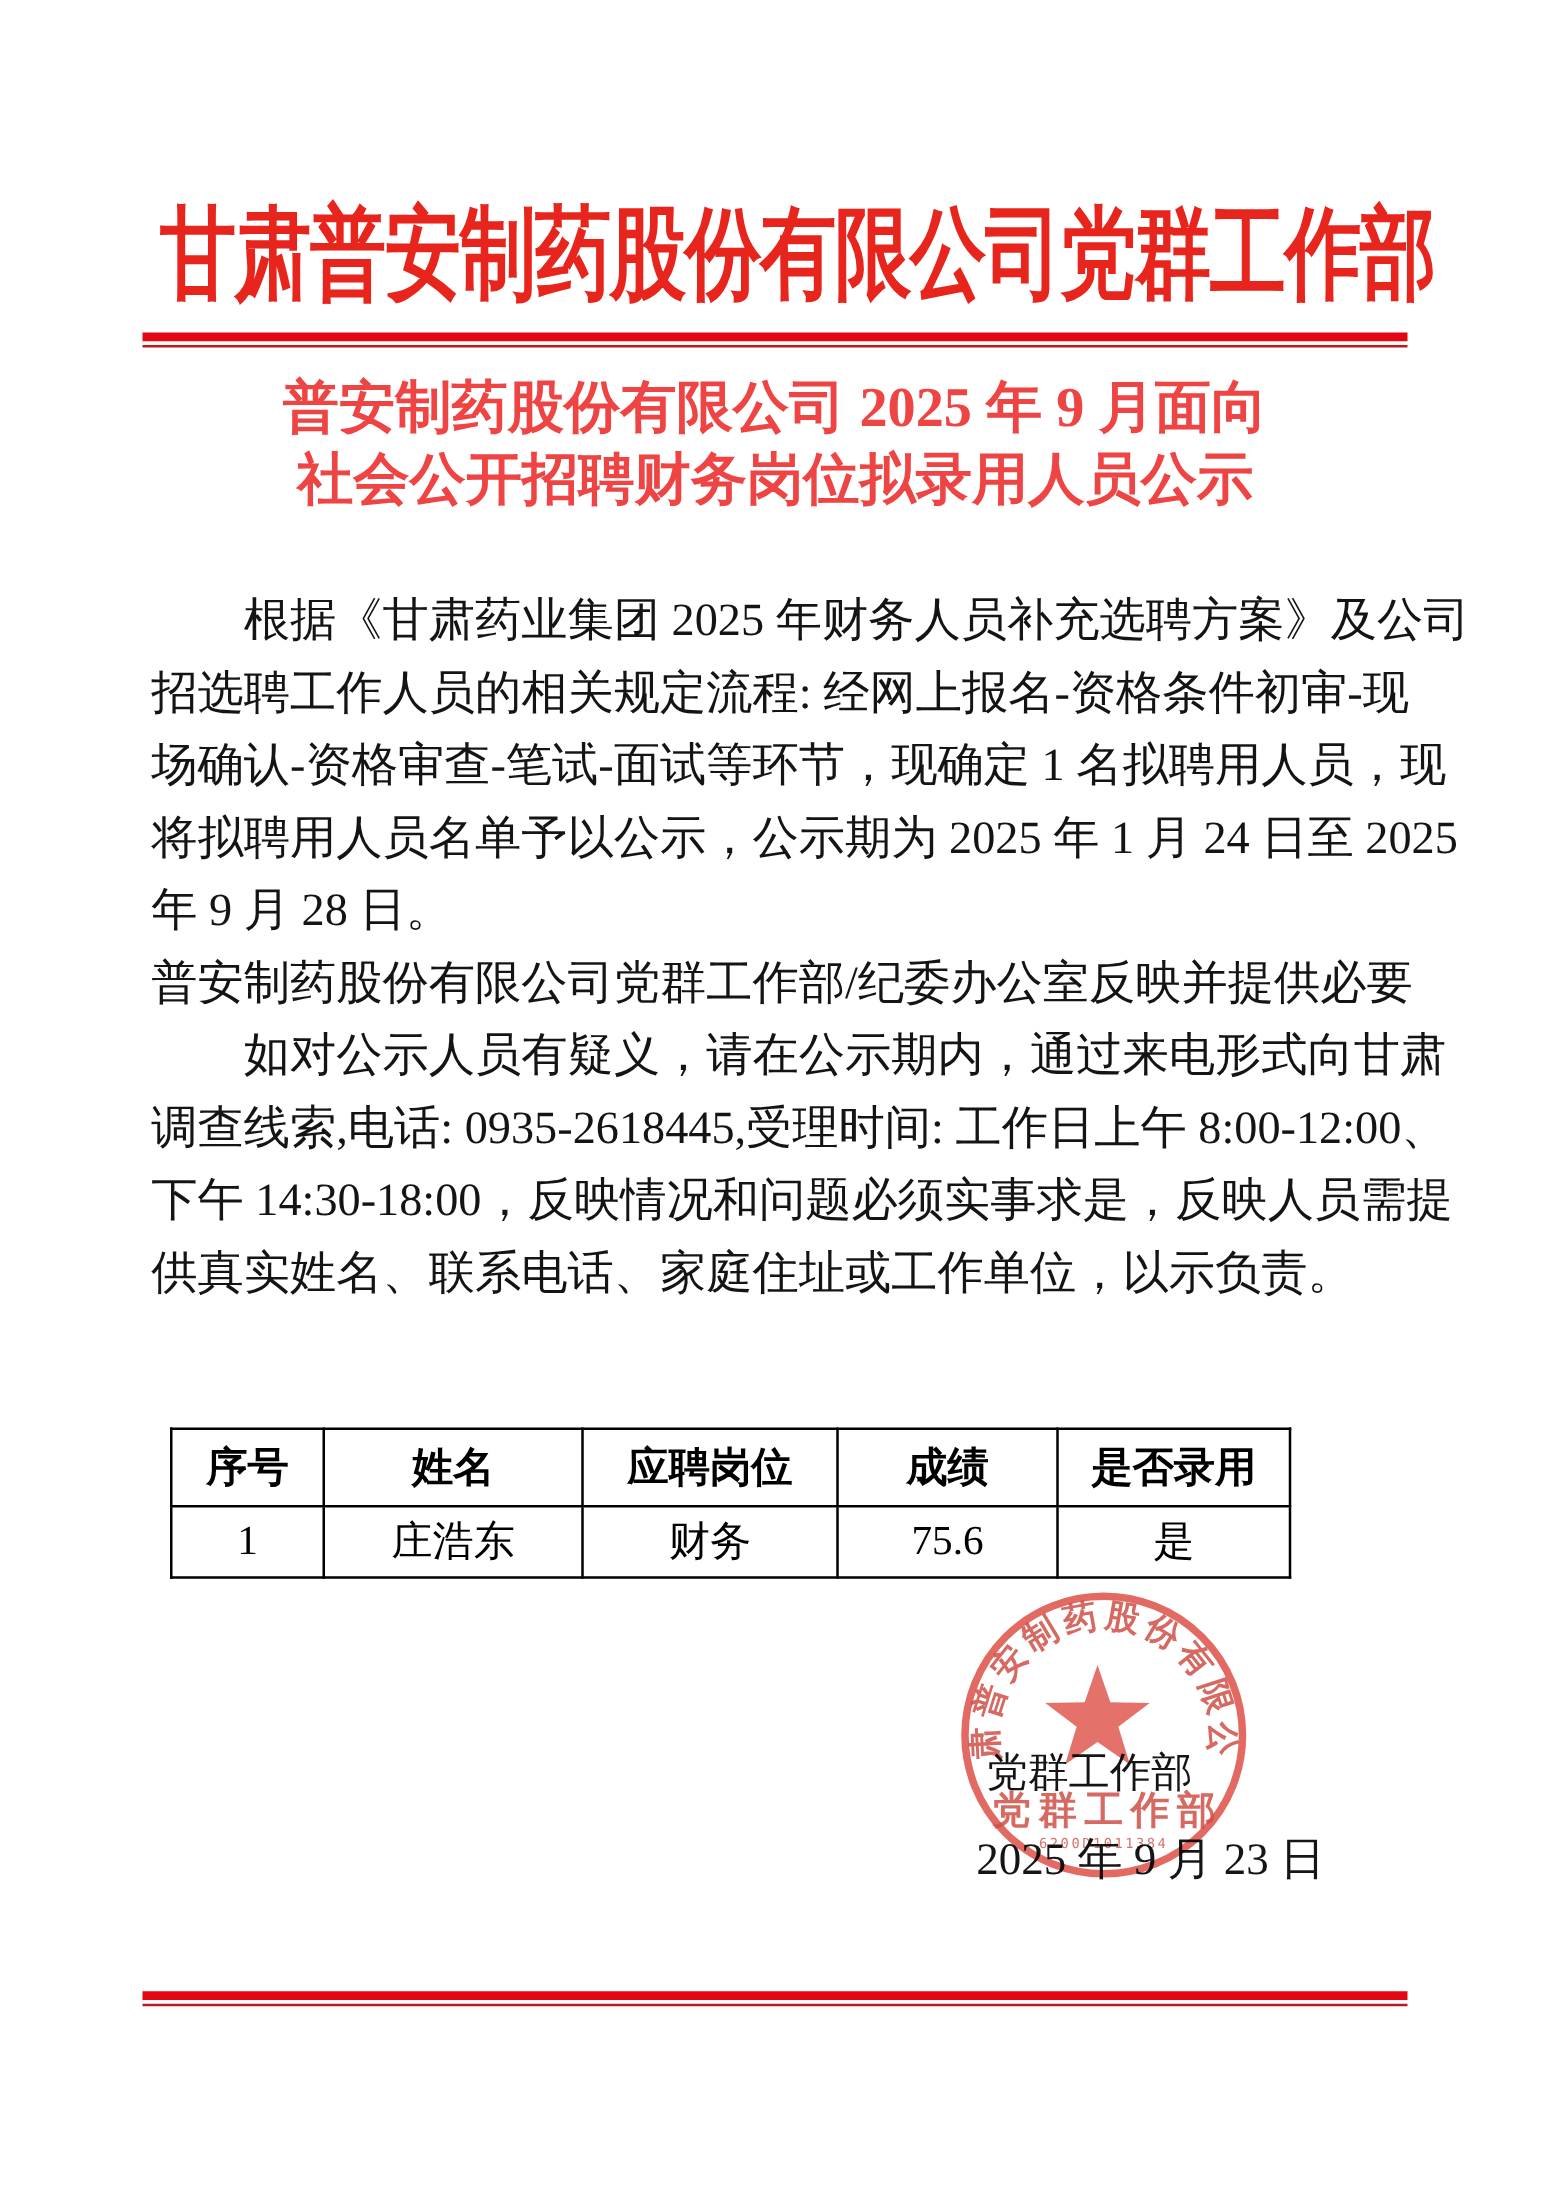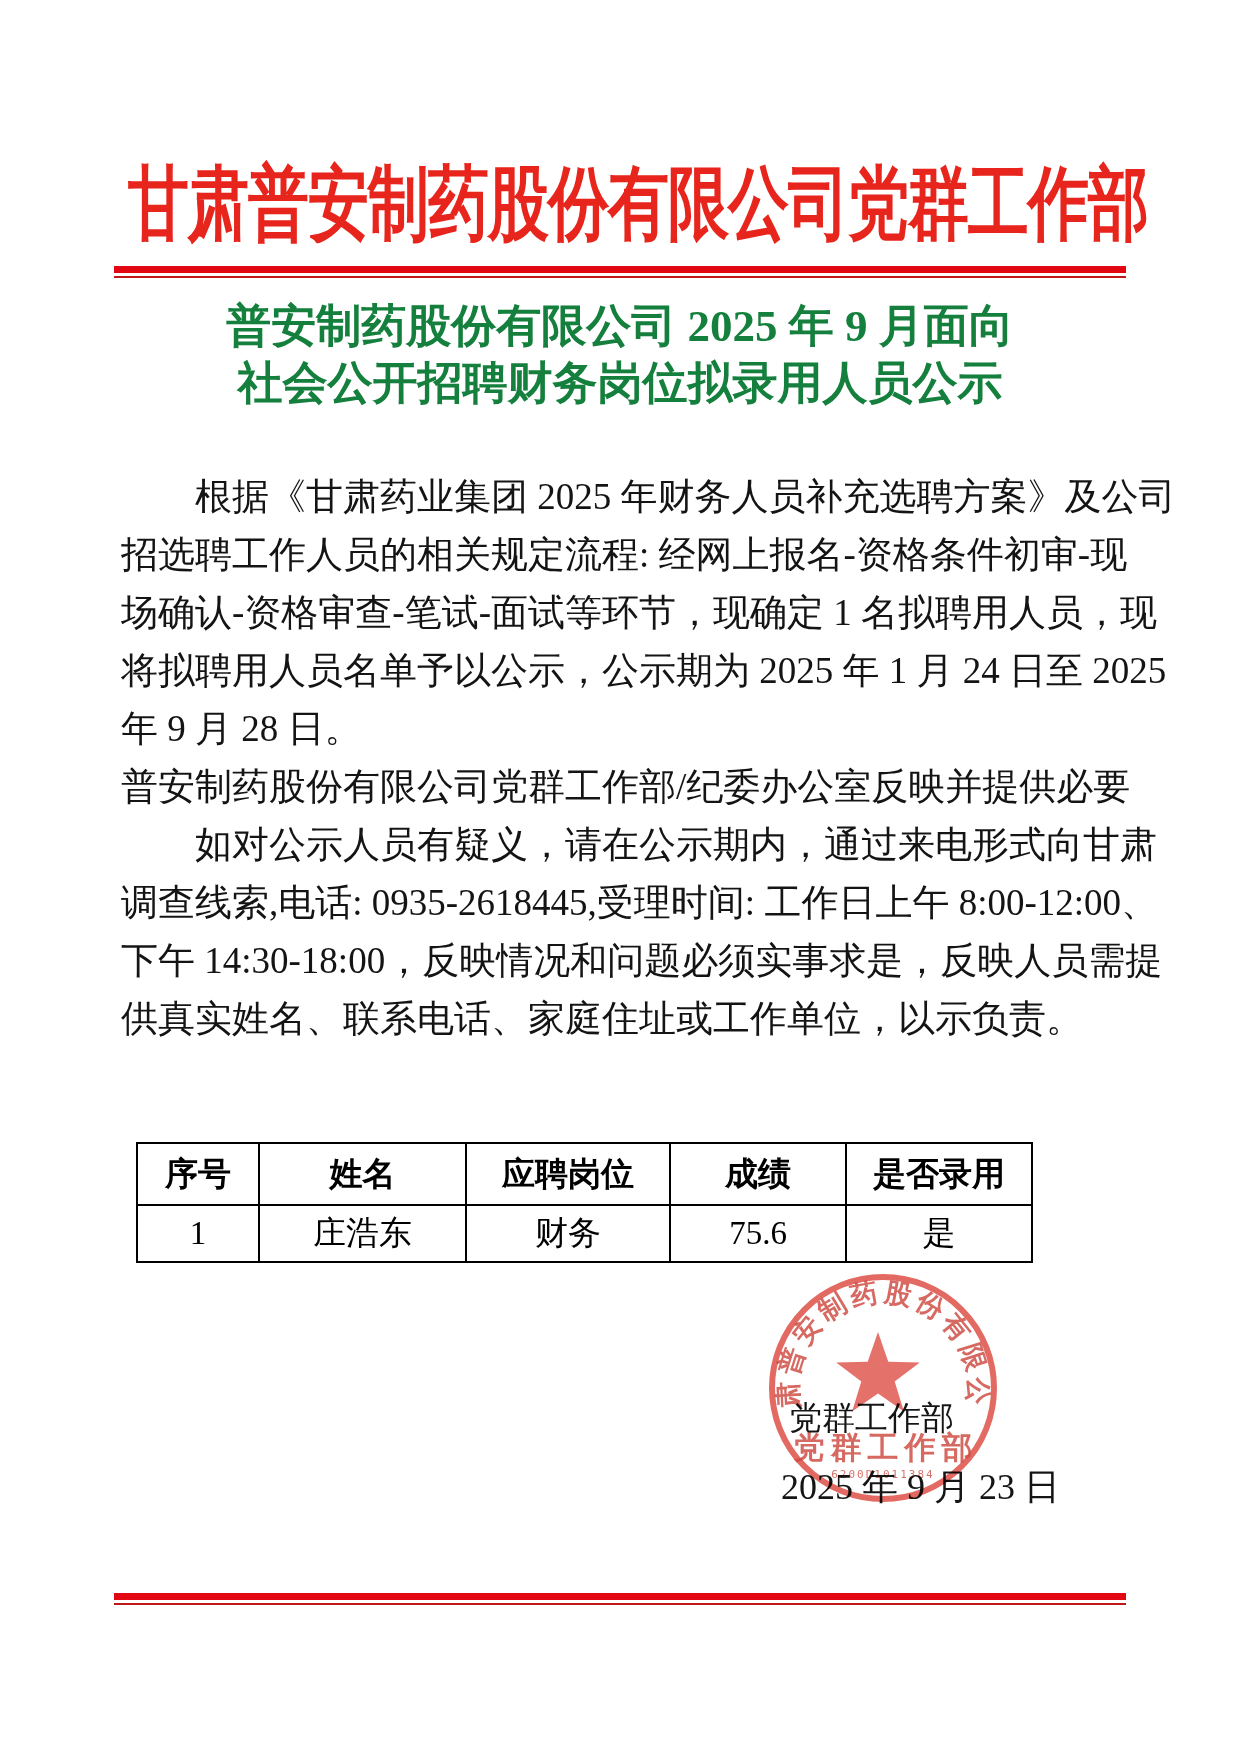--- a/index.html
+++ b/index.html
@@ -43,21 +43,21 @@
   
   .doc-title {
     position: absolute;
     left: 120px;
     top: 298px;
     width: 1000px;
     text-align: center;
     font-size: 45px;
     font-weight: bold;
     line-height: 57px;
-    color: #15803d;
+    color: #ef4444;
   }
 
   
   .body-text {
     position: absolute;
     left: 121px;
     top: 468px;
     width: 1000px;
     font-size: 37px;
     color: #141414;

